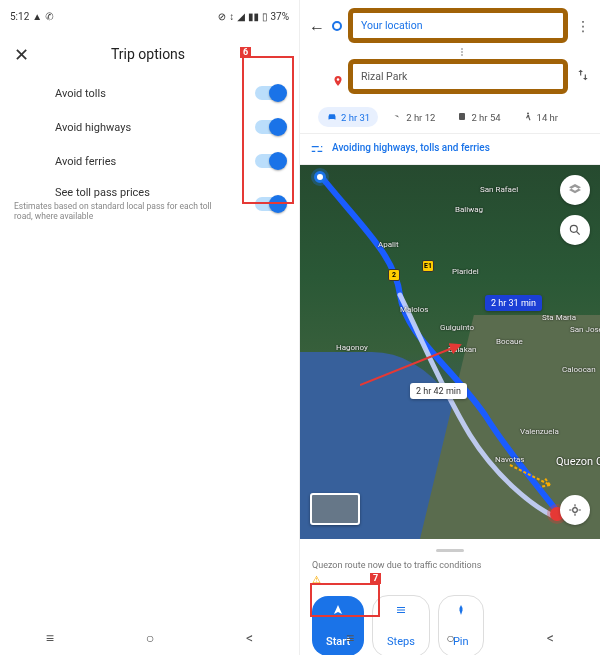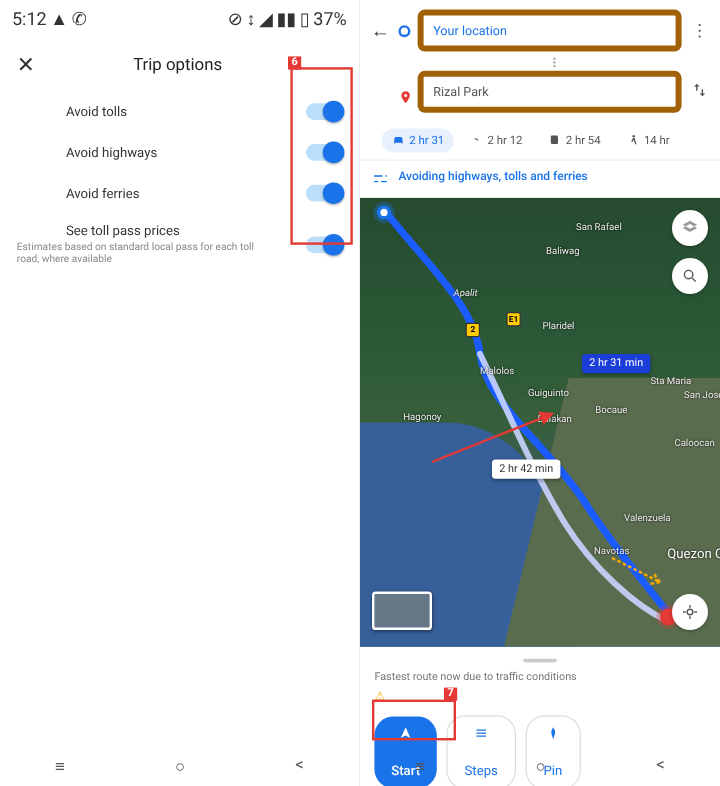--- a/index.html
+++ b/index.html
@@ -2,21 +2,21 @@
 <html><head>
 <meta charset="utf-8">
 <style>
   * { box-sizing: border-box; margin: 0; padding: 0; font-family: Roboto, Arial, sans-serif; }
   body { width: 600px; height: 655px; background: #fff; display: flex; position: relative; }
   .screen { position: relative; height: 655px; background: #fff; }
   .left { width: 300px; border-right: 1px solid #eee; }
   .right { width: 300px; }
 
   
-  .status-bar { display: flex; align-items: center; justify-content: space-between; height: 22px; padding: 16px 10px; font-size: 15px; color: #333; }
+  .status-bar { display: flex; align-items: center; justify-content: space-between; height: 22px; padding: 16px 10px; font-size: 10px; color: #333; }
   .status-icons { display: flex; gap: 3px; align-items: center; }
   .trip-header { display: flex; align-items: center; height: 44px; padding: 0 14px; }
   .close-x { font-size: 18px; color: #333; cursor: pointer; }
   .trip-title { flex: 1; text-align: center; font-size: 14px; color: #222; font-weight: 400; }
   .option-row { display: flex; align-items: center; justify-content: space-between; padding: 8px 14px; min-height: 34px; }
   .option-label { font-size: 11px; color: #333; margin-left: 41px; }
   .option-sub { font-size: 8.5px; color: #888; margin-top: 2px; max-width: 200px; line-height: 1.2; }
   .toggle { width: 30px; height: 14px; background: #bbdefb; border-radius: 7px; position: relative; }
   .toggle::after { content: ""; position: absolute; right: -2px; top: -2px; width: 18px; height: 18px; background: #1a73e8; border-radius: 50%; box-shadow: 0 1px 2px rgba(0,0,0,.3); }
 
@@ -204,21 +204,21 @@
       <path d="M210 300 l 40 20 m0 0 l-6 -8 m6 8 l-10 2" stroke="#f9ab00" stroke-width="2" stroke-dasharray="3 2" fill="none"></path>
     </svg>
     <div class="start-dot" style="top:6px;left:14px;"></div>
     <div class="dest-pin" style="bottom:18px;right:36px;"></div>
 
     <div class="route-shield" style="top:104px;left:88px;">2</div>
     <div class="route-shield" style="top:95px;left:122px;background:#ffcc00;">E1</div>
 
     <div class="city-label" style="top:20px;left:180px;">San Rafael</div>
     <div class="city-label" style="top:40px;left:155px;">Baliwag</div>
-    <div class="city-label" style="top:75px;left:78px;font-style:italic;">Apalit</div>
+    <div class="city-label" style="top:75px;left:78px;">Apalit</div>
     <div class="city-label" style="top:102px;left:152px;">Plaridel</div>
     <div class="city-label" style="top:140px;left:100px;">Malolos</div>
     <div class="city-label" style="top:158px;left:140px;">Guiguinto</div>
     <div class="city-label" style="top:148px;left:242px;">Sta Maria</div>
     <div class="city-label" style="top:180px;left:148px;">Bulakan</div>
     <div class="city-label" style="top:172px;left:196px;">Bocaue</div>
     <div class="city-label" style="top:178px;left:36px;">Hagonoy</div>
     <div class="city-label" style="top:160px;left:270px;">San Jose</div>
     <div class="city-label" style="top:200px;left:262px;">Caloocan</div>
     <div class="city-label" style="top:262px;left:220px;">Valenzuela</div>
@@ -252,21 +252,21 @@
           <marker id="ah" markerWidth="6" markerHeight="6" refX="5" refY="3" orient="auto">
             <path d="M0 0L6 3L0 6z" fill="#e53935"></path>
           </marker>
         </defs>
       <line x1="0" y1="50" x2="100" y2="10" stroke="#e53935" stroke-width="2" marker-end="url(#ah)"></line>
     </svg>
   </div>
 
   <div class="bottom-sheet">
     <div class="handle"></div>
-    <div class="bs-sub">Fastest route now due to traffic conditions</div>
+    <div class="bs-sub">Quezon route now due to traffic conditions</div>
     <div class="bs-warn">⚠</div>
     <div class="bs-buttons">
       <div class="btn start">
         <svg width="12" height="12" viewBox="0 0 24 24">
             <path fill="#fff" d="M12 2l8 18-8-4-8 4 8-18z"></path>
           </svg>
         <span>Start</span>
       </div>
       <div class="btn outline">
         <svg width="12" height="12" viewBox="0 0 24 24">

